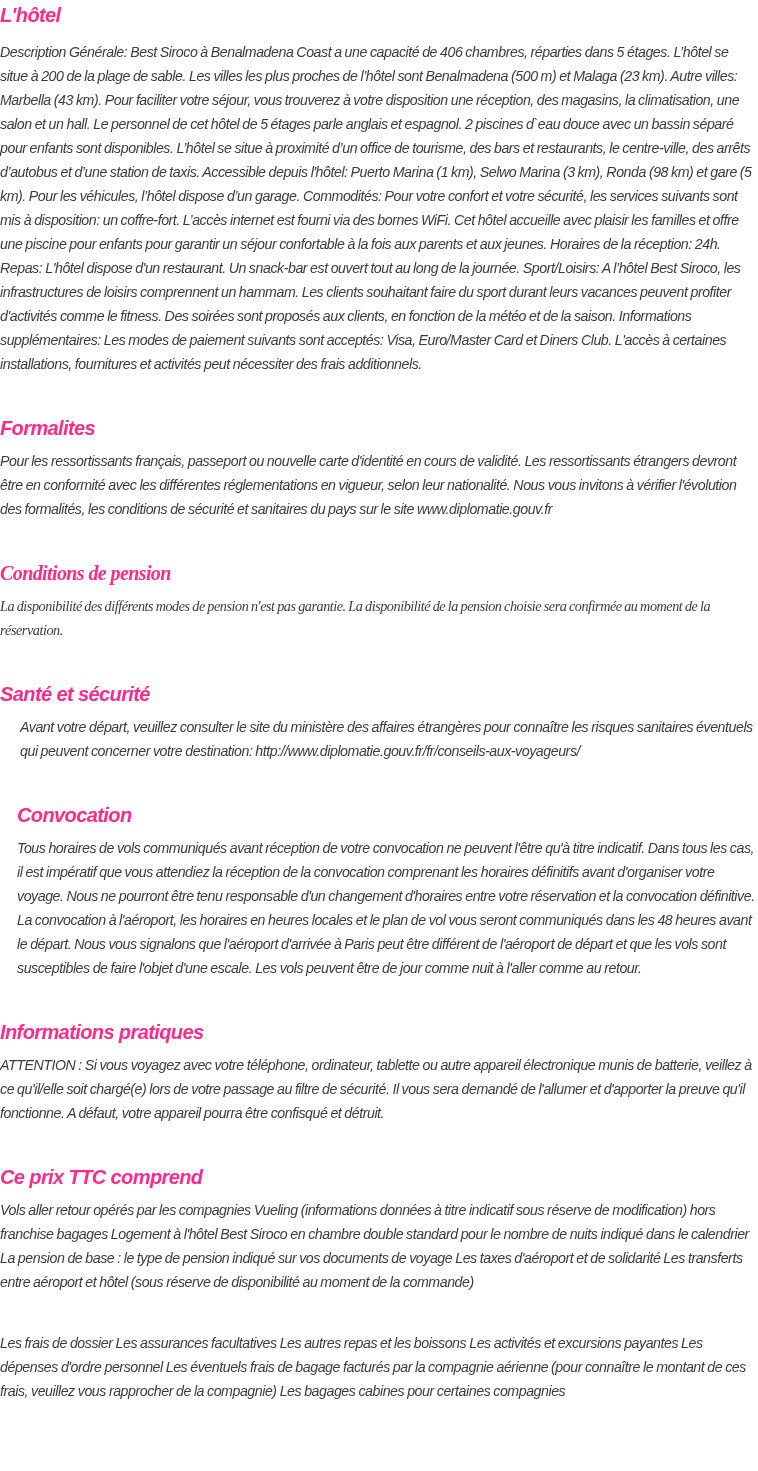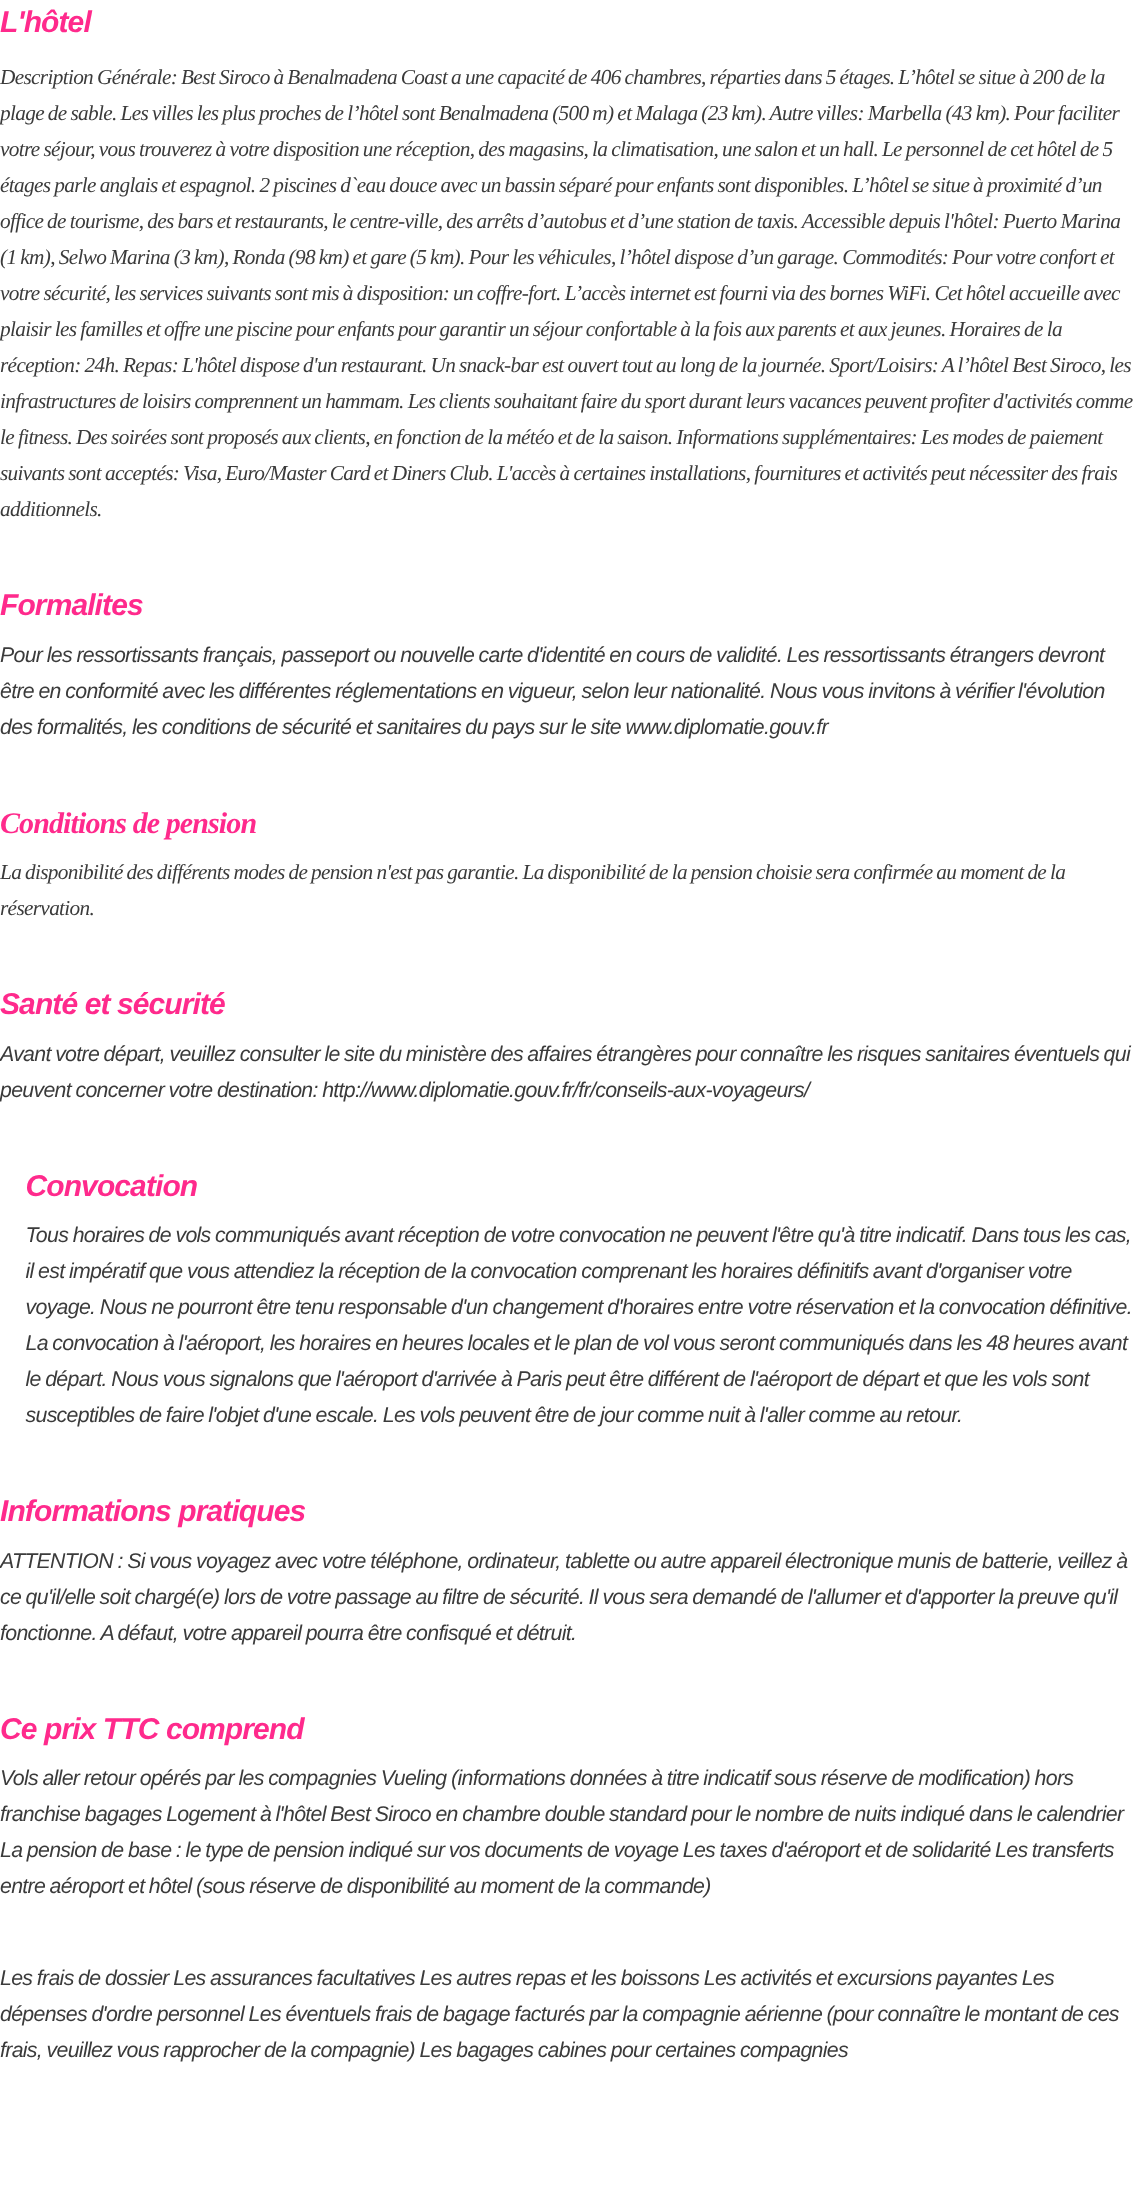--- a/index.html
+++ b/index.html
@@ -34,30 +34,30 @@
       margin: 0;
       padding: 0;
       font-style: italic;
       font-size: 14.2px;
       line-height: 24px;
       letter-spacing: -0.45px;
       word-spacing: -0.5px;
       color: #3b3b3b;
     }
     #s-hotel .section-title { padding-top: 0px; }
-    #s-hotel .section-body { margin-top: 10px; font-family: Liberation Serif, serif; }
+    #s-hotel .section-body { margin-top: 10px; }
 
     #s-formalites { margin-top: 37px; }
     #s-formalites .section-body { margin-top: 6px; }
 
     #s-pension { margin-top: 37px; font-family: Liberation Serif, serif; }
     #s-pension .section-body { margin-top: 6px; }
 
     #s-sante { margin-top: 37px; }
-    #s-sante .section-body { margin-top: 6px; }
+    #s-sante .section-body { margin-top: 6px; margin-left: 20px; }
 
     #s-convocation { margin-top: 37px; padding-left: 17px; }
     #s-convocation .section-body { margin-top: 6px; }
 
     #s-infos { margin-top: 37px; }
     #s-infos .section-body { margin-top: 6px; }
 
     #s-comprend { margin-top: 37px; }
     #s-comprend .section-body { margin-top: 6px; }
 

